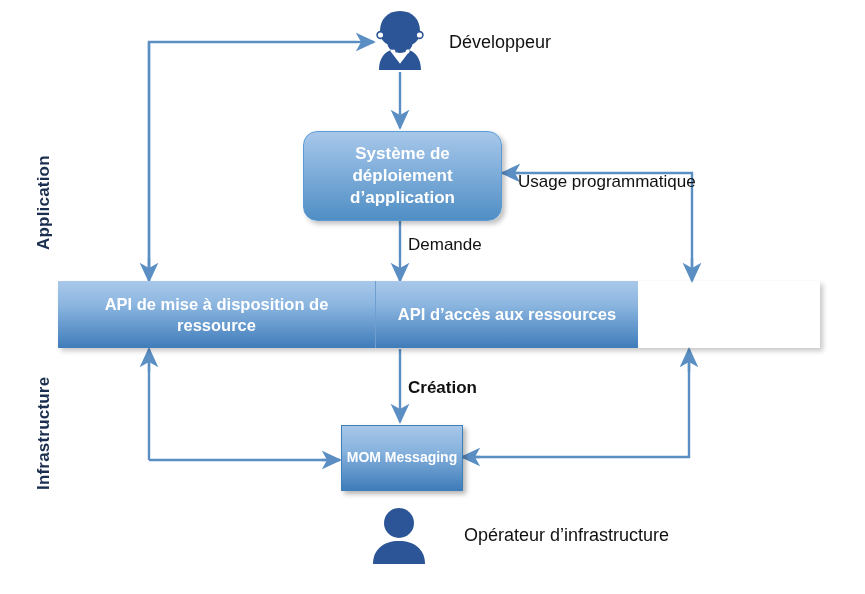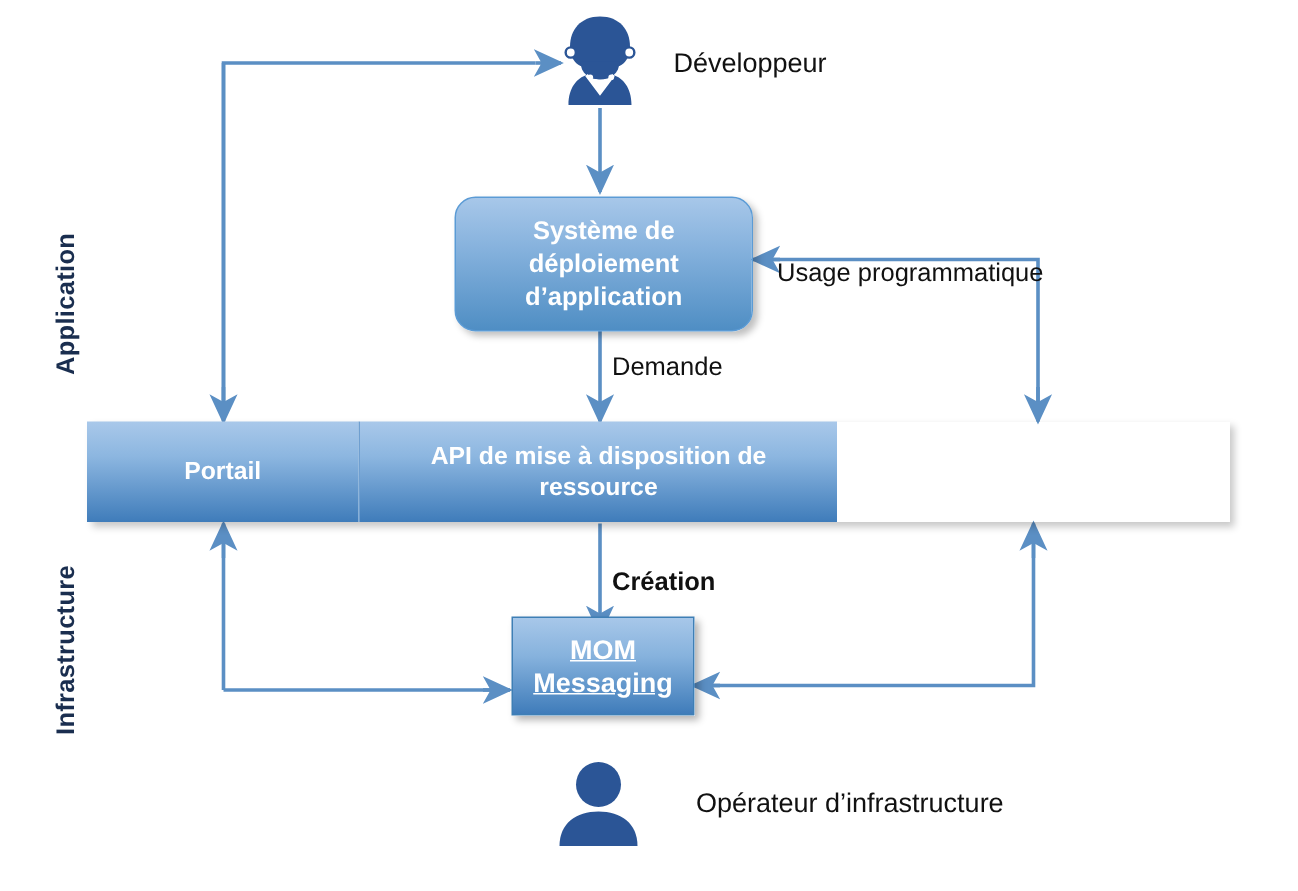--- a/index.html
+++ b/index.html
@@ -78,25 +78,24 @@
     display: flex;
     align-items: center;
     justify-content: center;
     color: #ffffff;
     font-weight: 700;
     text-align: center;
     line-height: 1.25;
   }
   #box-mom-messaging {
     left: 341px;
-    top: 411px;
+    top: 425px;
     width: 120px;
     height: 64px;
-    font-size: 18px;
-    text-decoration: underline;
+    font-size: 14px;
   }
 
   
   #infra-bar {
     position: absolute;
     left: 58px;
     top: 281px;
     width: 762px;
     height: 67px;
     display: flex;
@@ -238,22 +237,22 @@
   <div class="edge-label" id="label-developpeur">Développeur</div>
 
   <div class="round-box" id="box-deployment-system">Système de déploiement d’application</div>
 
 
   <div class="edge-label" id="label-usage-prog">Usage programmatique</div>
 
   <div class="edge-label" id="label-demande">Demande</div>
 
   <div id="infra-bar">
-    <div class="infra-cell" id="infra-cell-0">Portail</div>
     <div class="infra-cell" id="infra-cell-1">API de mise à disposition de ressource</div>
+    <div class="infra-cell" id="infra-cell-2">API  d’accès aux ressources</div>
   </div>
 
   <div class="edge-label" id="label-creation">Création</div>
 
   <div class="square-box" id="box-mom-messaging">MOM Messaging</div>
 
   <svg class="person-icon" id="icon-operator" viewBox="0 0 62 62">
     <g fill="#2b5596">
       <circle cx="31" cy="17" r="15"></circle>
       <path d="M5 58 C5 43 16 35 31 35 C46 35 57 43 57 58 Z"></path>

